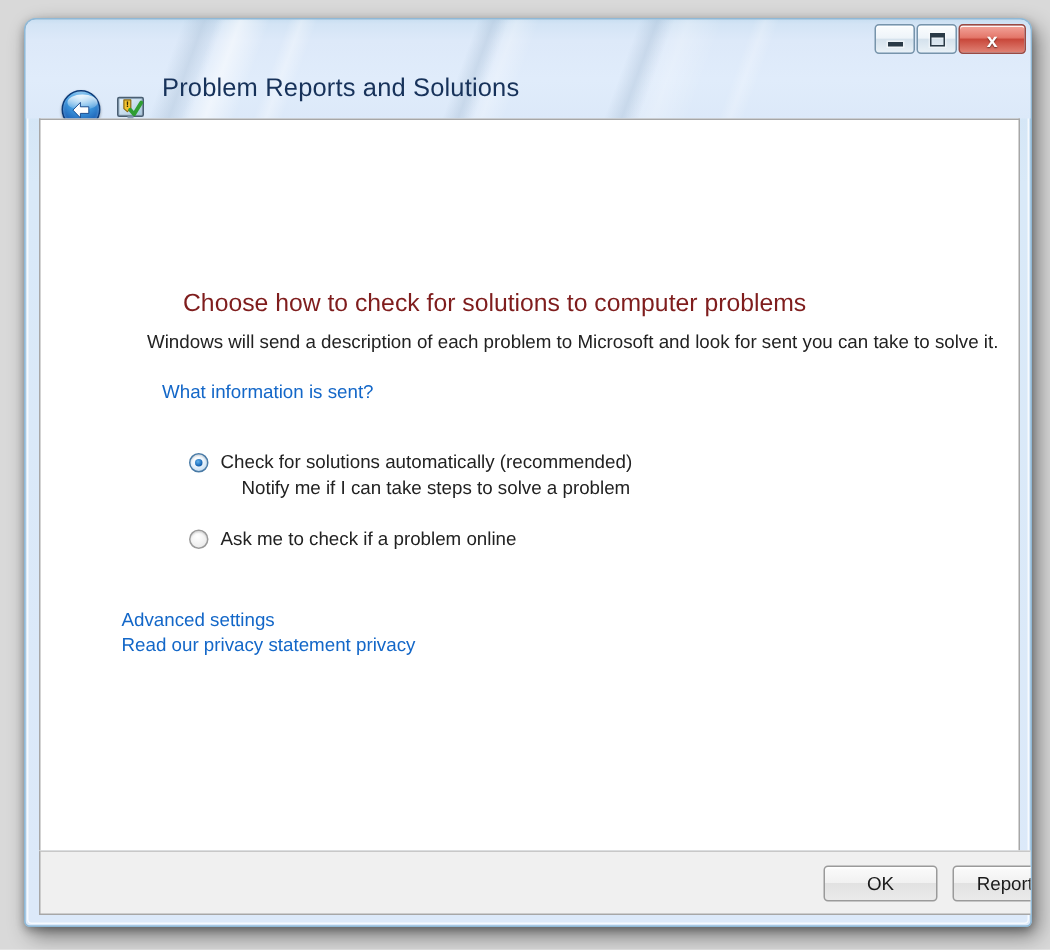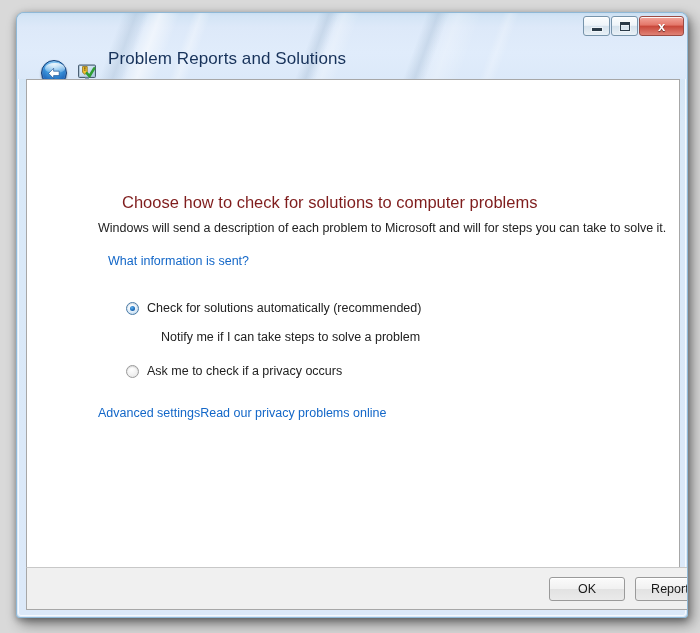--- a/index.html
+++ b/index.html
@@ -294,31 +294,32 @@
   .radio-label {
     font-size: 12.5px;
     color: #222222;
     line-height: 16px;
     white-space: nowrap;
   }
   .radio-sublabel {
     font-size: 12.5px;
     color: #222222;
     line-height: 16px;
-    margin-top: 13px;
+    margin-top: 1px;
     margin-left: 14px;
     white-space: nowrap;
   }
 
   
   #bottom-links {
     position: absolute;
-    left: 71px;
+    left: 54px;
     top: 325px;
     display: flex;
+    flex-direction: column;
   }
   #bottom-links .vlink { line-height: 17px; white-space: nowrap; }
 
   
   #footer-bar {
     position: absolute;
     left: 9px;
     top: 554px;
     width: 696px;
     height: 43px;
@@ -409,47 +410,47 @@
     </svg>
 
     <div id="window-title">Problem Reports and Solutions</div>
 
     <div id="content-panel">
       <div id="content-inner">
 
         <div id="page-heading">Choose how to check for solutions to computer problems</div>
 
         <div id="body-text">
-          <span class="line">Windows will send a description of each problem to Microsoft and will for steps you can take to solve it.</span>
+          <span class="line">Windows will send a description of each problem to Microsoft and look for sent you can take to solve it.</span>
         </div>
 
         <a id="what-info-link" class="vlink">What information is sent?</a>
 
         <div id="radio-group">
 
           <div class="radio-row">
             <span class="radio-dot checked"></span>
             <span class="radio-texts">
               <span class="radio-label">Check for solutions automatically (recommended)</span>
               <span class="radio-sublabel">Notify me if I can take steps to solve a problem</span>
             </span>
           </div>
 
           <div class="radio-row">
             <span class="radio-dot"></span>
             <span class="radio-texts">
-              <span class="radio-label">Ask me to check if a privacy occurs</span>
+              <span class="radio-label">Ask me to check if a problem online</span>
             </span>
           </div>
 
         </div>
 
         <div id="bottom-links">
           <a class="vlink">Advanced settings</a>
-          <a class="vlink">Read our privacy problems online</a>
+          <a class="vlink">Read our privacy statement privacy</a>
         </div>
 
       </div>
     </div>
 
     <div id="footer-bar">
       <div id="footer-buttons">
         <button class="dlg-btn">OK</button>
         <button class="dlg-btn">Reports</button>
       </div>

